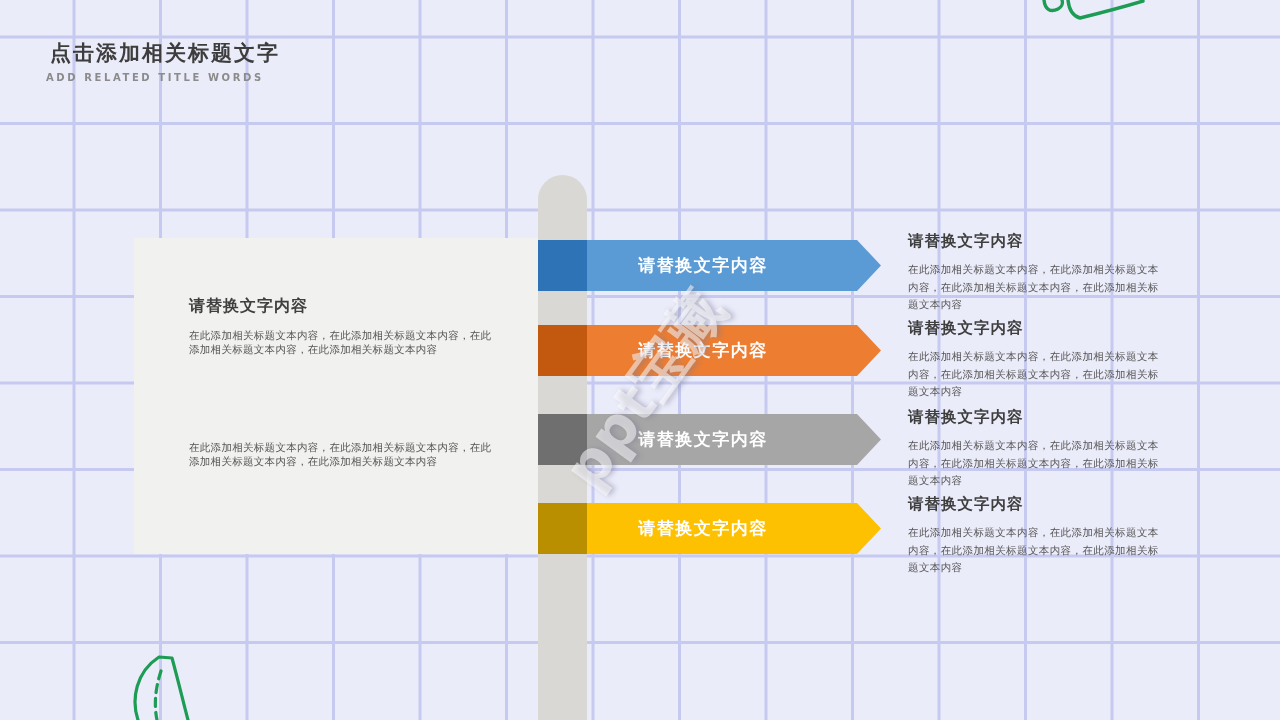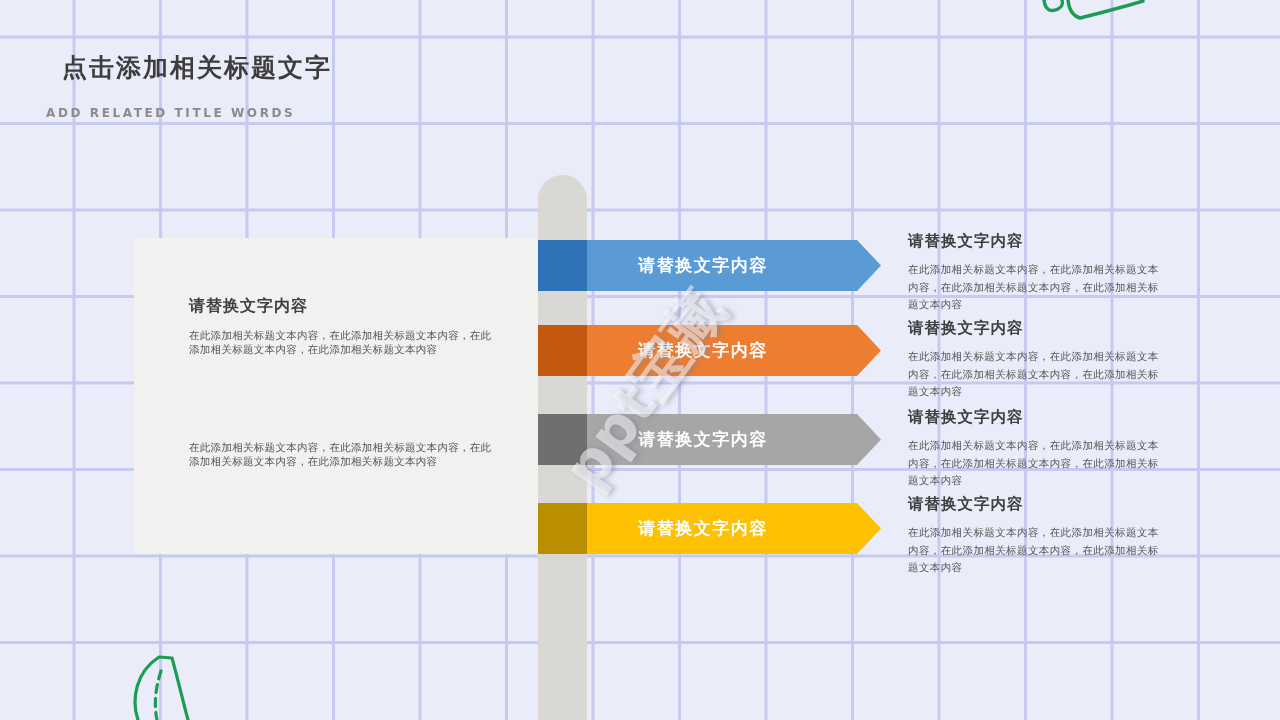--- a/index.html
+++ b/index.html
@@ -7,22 +7,22 @@
   .slide{
     position:relative;width:1280px;height:720px;overflow:hidden;
     background-color:#ebecfa;
     background-image:
       linear-gradient(to right,#c6c9f0 0,#c6c9f0 3px,rgba(255,255,255,0) 3px),
       linear-gradient(to bottom,#c6c9f0 0,#c6c9f0 3px,rgba(255,255,255,0) 3px);
     background-size:86.5px 86.5px;
     background-position:72.5px 35.5px;
   }
   .title-block{position:absolute;left:46px;top:36px;}
-  .title-zh{margin:16px;font-size:25px;font-weight:bold;letter-spacing:2px;color:#3d3d3d;line-height:1.3;}
-  .title-en{margin:21px 0 0 0;font-size:12px;font-weight:bold;letter-spacing:2.6px;color:#8b8b8b;}
+  .title-zh{margin:4px;font-size:21px;font-weight:bold;letter-spacing:2px;color:#3d3d3d;line-height:1.3;}
+  .title-en{margin:5px 0 0 0;font-size:10px;font-weight:bold;letter-spacing:2.6px;color:#8b8b8b;}
 
   .pole{position:absolute;left:538px;top:175px;width:49px;height:545px;background:#d9d8d4;border-radius:25px 25px 0 0;}
 
   .left-panel{position:absolute;left:134px;top:238px;width:404px;height:316px;background:#f1f1ef;}
   .left-panel .panel-heading{position:absolute;left:55px;top:58px;margin:0;font-size:16px;font-weight:bold;letter-spacing:1px;color:#3f3f3f;}
   .left-panel .panel-para{position:absolute;left:55px;width:308px;margin:0;font-size:10.5px;letter-spacing:0.3px;line-height:1.35;color:#555;}
   .left-panel .para-1{top:90px;}
   .left-panel .para-2{top:202px;}
 
   .banner{

